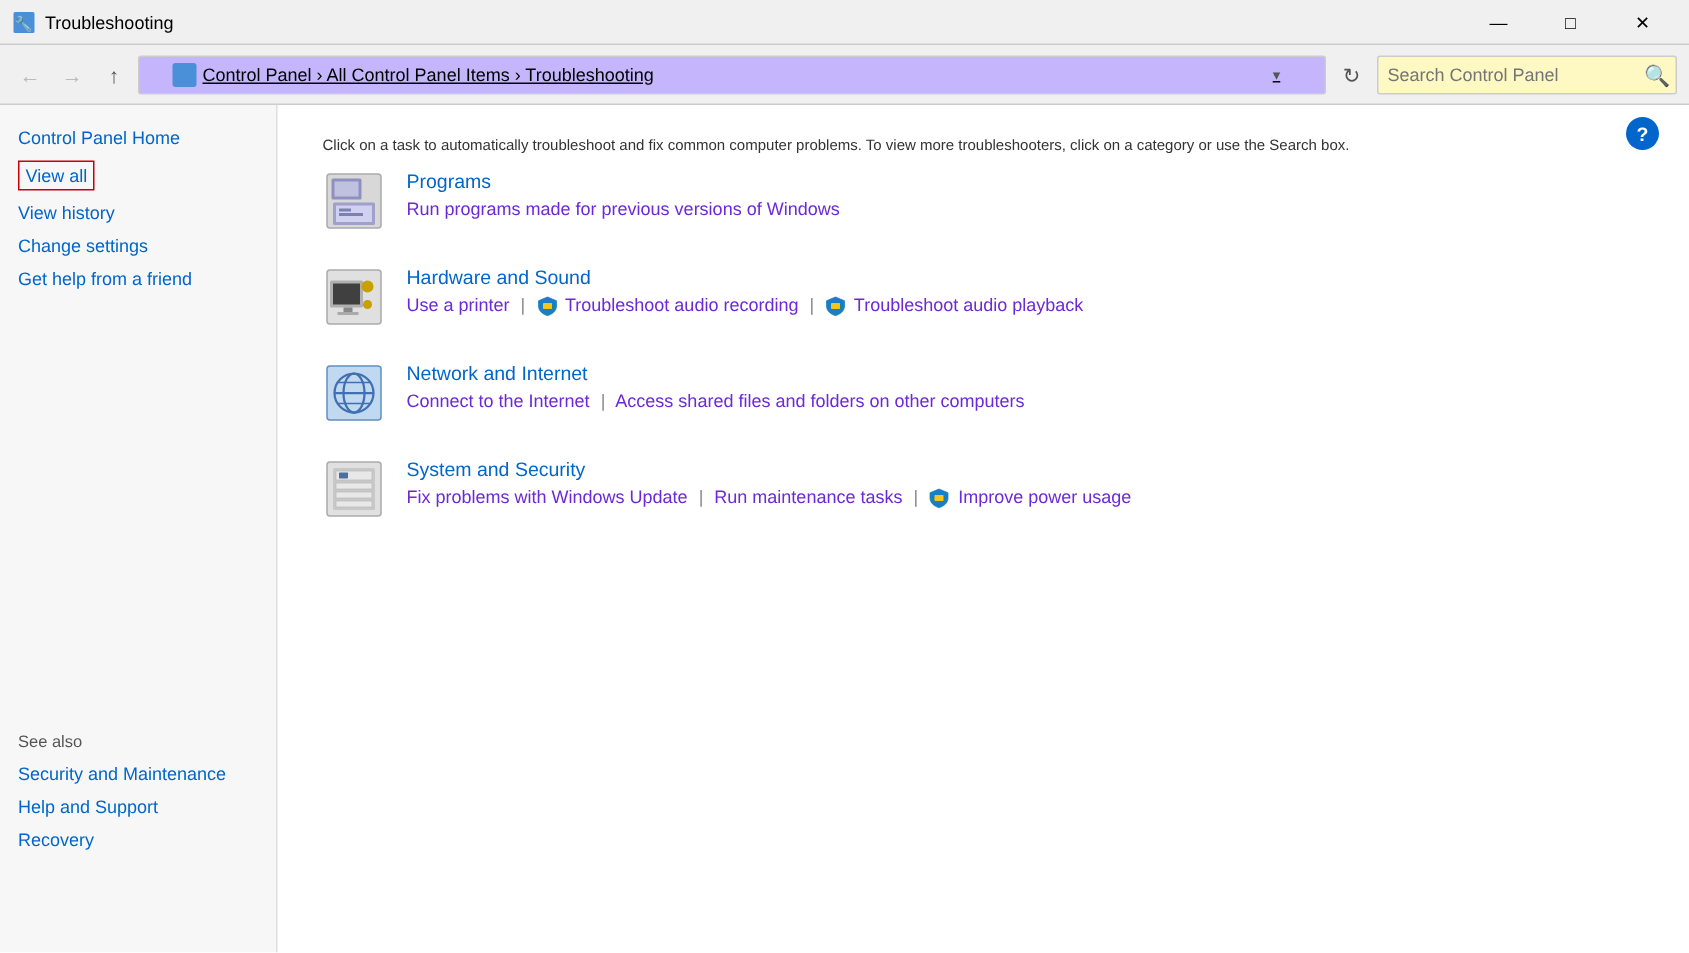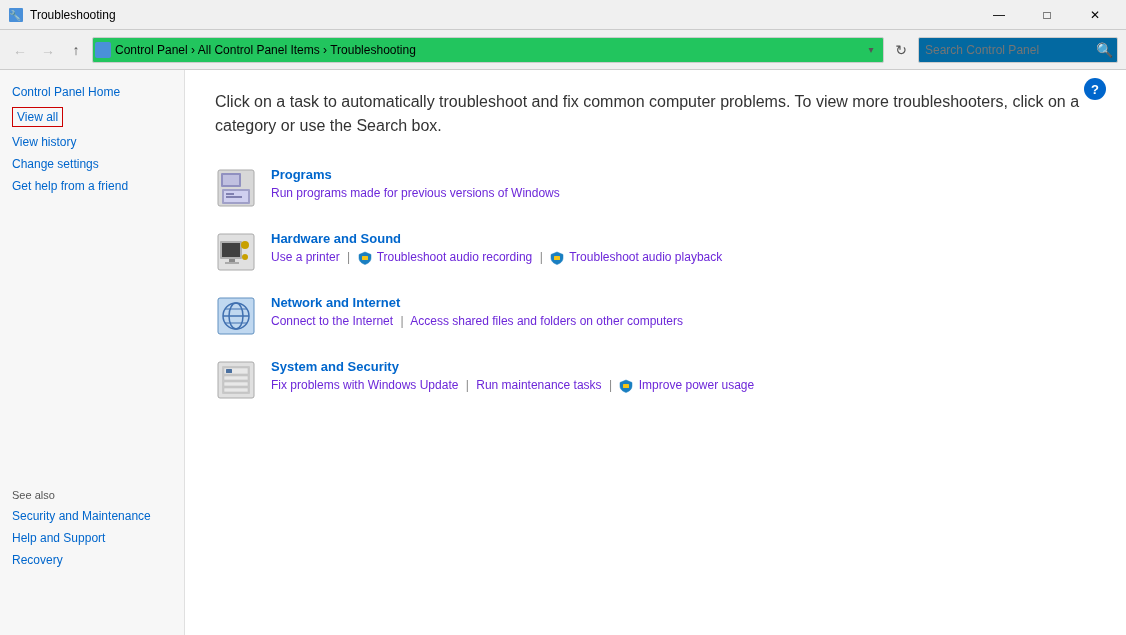--- a/index.html
+++ b/index.html
@@ -69,26 +69,27 @@
       display: flex;
       align-items: center;
       justify-content: center;
       color: #555;
       border-radius: 2px;
     }
     .nav-btn.disabled { color: #bbb; cursor: default; }
     .address-input-container {
       flex: 1;
       height: 26px;
-      background: #22c55e;
+      background: #c4b5fd;
       border: 1px solid #ccc;
       display: flex;
       align-items: center;
-      padding: 0 2px;
+      padding: 0 22px;
       border-radius: 2px;
+      text-decoration: underline;
     }
     .address-crumb-icon {
       width: 16px;
       height: 16px;
       margin-right: 4px;
       background: #4a90d9;
       border-radius: 2px;
       display: inline-flex;
       align-items: center;
       justify-content: center;
@@ -123,21 +124,21 @@
       color: #555;
       border-radius: 2px;
     }
     .search-box {
       width: 200px;
       height: 26px;
       border: 1px solid #ccc;
       border-radius: 2px;
       padding: 0 24px 0 6px;
       font-size: 12px;
-      background: #0369a1;
+      background: #fef9c3;
       position: relative;
     }
     .search-container {
       position: relative;
       display: flex;
       align-items: center;
     }
     .search-icon-btn {
       position: absolute;
       right: 4px;
@@ -191,23 +192,23 @@
       padding: 20px 30px;
       overflow-y: auto;
     }
     .page-title {
       font-size: 20px;
       font-weight: 400;
       color: #003399;
       margin-bottom: 10px;
     }
     .page-description {
-      font-size: 16px;
+      font-size: 10px;
       color: #333;
-      margin-bottom: 29px;
+      margin-bottom: 8px;
       line-height: 1.5;
     }
     .category-item {
       display: flex;
       align-items: flex-start;
       margin-bottom: 22px;
     }
     .category-icon {
       width: 42px;
       height: 42px;
@@ -215,21 +216,21 @@
       margin-right: 14px;
       display: flex;
       align-items: center;
       justify-content: center;
     }
     .category-content {}
     .category-name {
       font-size: 13px;
       color: #0066cc;
       text-decoration: none;
-      font-weight: 700;
+      font-weight: 400;
       cursor: pointer;
       display: block;
       margin-bottom: 4px;
     }
     .category-links {
       font-size: 12px;
       color: #555;
     }
     .category-links a {
       color: #6d28d9;

